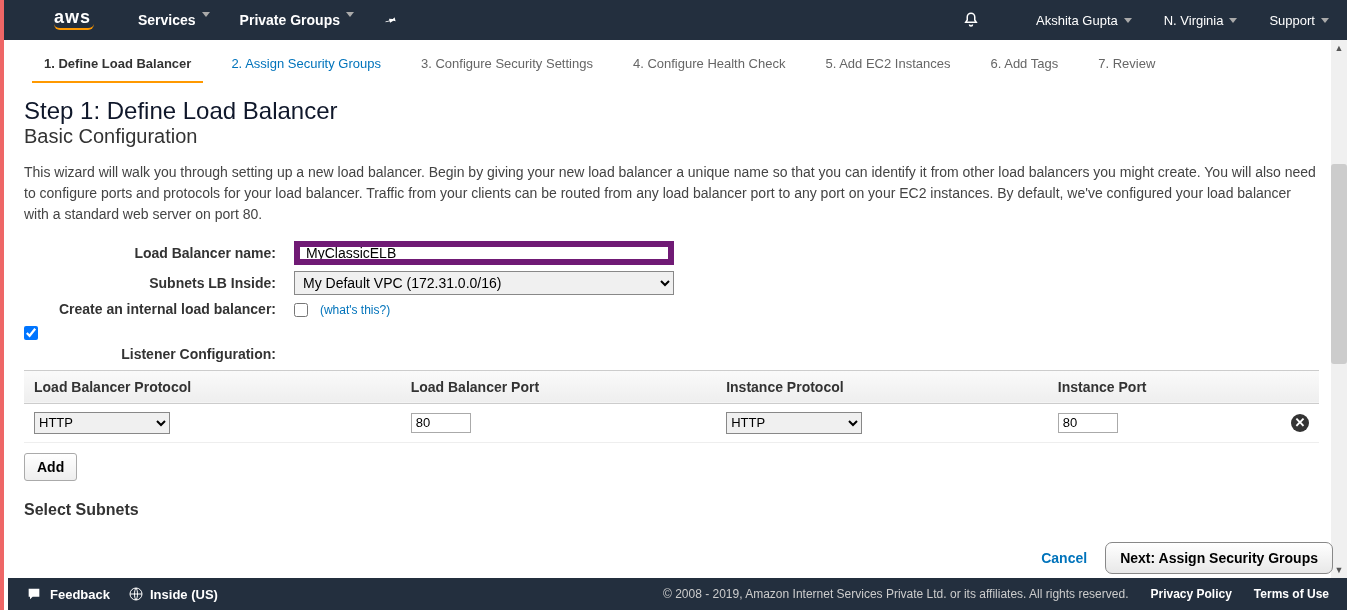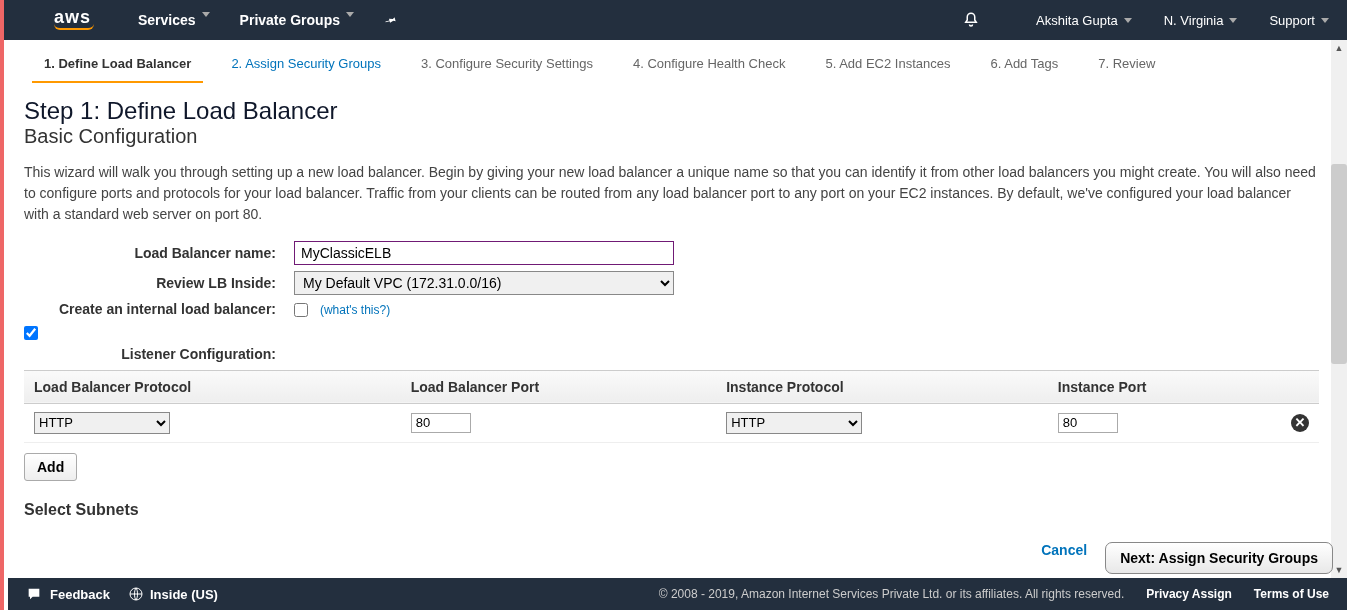--- a/index.html
+++ b/index.html
@@ -16,34 +16,34 @@
   .steps { display:flex; gap:0; padding: 10px 28px 0 28px; border-bottom: none; }
   .step { padding: 6px 12px 10px 12px; color:#666; font-size:13px; cursor:pointer; border-bottom:2px solid transparent; margin-right:16px;}
   .step.active { color:#333; font-weight:700; border-bottom:2px solid #ff9900; }
   .step.next { color:#0073bb; }
   .content { padding: 12px 28px 0 20px; position:relative; height:calc(610px - 40px - 40px - 32px); overflow:hidden; }
   h1 { font-size:24px; font-weight:400; color:#0f172a; margin-top:2px;}
   h2 { font-size:20px; font-weight:400; color:#333; margin-top:0px; }
   .desc { font-size:14px; color:#444; margin: 14px 0 16px 0; line-height:1.5; max-width:1300px;}
   .form-row { display:flex; align-items:center; margin-bottom:6px; }
   .form-label { width:270px; text-align:right; font-weight:700; font-size:14px; padding-right:18px; }
-  .form-field input[type=text] { width:380px; height:24px; border:1px solid #701a75; padding:2px 6px; font-size:14px; }
+  .form-field input[type=text] { width:380px; height:24px; border:6px solid #701a75; padding:2px 6px; font-size:14px; }
   .form-field select { width:380px; height:24px; border:1px solid #888; background:#f0f0f0; font-size:14px; padding:0 4px;}
   .form-field input[type=checkbox] { width:14px; height:14px; margin-right:8px; vertical-align:middle;}
   .whats-this { color:#0073bb; font-size:12px; cursor:pointer; }
   .listener-section { margin-top:8px; }
   .listener-table { width:100%; border-collapse:collapse; margin-top:6px; }
   .listener-table thead th { text-align:left; font-weight:700; font-size:14px; background:linear-gradient(#fafafa,#eee); border-top:1px solid #ccc; border-bottom:1px solid #ccc; padding:8px 10px; }
   .listener-table tbody td { padding:8px 10px; border-bottom:1px solid #eee; vertical-align:middle;}
   .listener-table select { width:136px; height:22px; border:1px solid #888; background:#f0f0f0; font-size:13px;}
   .listener-table input[type=text] { width:60px; height:20px; border:1px solid #aaa; padding:1px 4px; font-size:13px;}
   .remove-circle { width:18px; height:18px; border-radius:50%; background:#333; color:#fff; display:inline-flex; align-items:center; justify-content:center; font-size:13px; font-weight:700; cursor:pointer; float:right;}
   .add-btn { margin-top:10px; padding:5px 12px; border:1px solid #aaa; background:linear-gradient(#fff,#eee); border-radius:3px; font-size:14px; font-weight:700; cursor:pointer; }
   .subnets-h { font-size:16px; font-weight:700; margin-top:20px; }
-  .footer-actions { position:absolute; bottom:36px; right:14px; display:flex; gap:18px; }
+  .footer-actions { position:absolute; bottom:36px; right:14px; display:flex; align-items:center; gap:18px; }
   .cancel-link { color:#0073bb; font-weight:700; cursor:pointer; font-size:14px;}
   .next-btn { padding:7px 14px; border:1px solid #888; background:linear-gradient(#fff,#e8e8e8); border-radius:7px; font-weight:700; font-size:14px; cursor:pointer;}
   .bottombar { position:absolute; bottom:0; left:4px; right:0; height:32px; background:#232f3e; color:#fff; display:flex; align-items:center; padding:0 18px; font-size:13px;}
   .fb-icon { width:16px; height:16px; fill:#fff; margin-right:8px;}
   .globe-icon { width:16px; height:16px; stroke:#fff; stroke-width:1.5; fill:none; margin:0 6px 0 18px;}
   .bottombar .right { margin-left:auto; color:#ccc; font-size:12px;}
   .bottombar .link { color:#fff; margin-left:22px; font-weight:600; cursor:pointer; font-size:12px;}
   .vscroll { position:absolute; right:0; top:124px; width:16px; height:200px; background:#ccc; border-radius:3px;}
   .vscroll-track { position:absolute; right:0; top:40px; width:16px; bottom:32px; background:#f0f0f0;}
   .vscroll-arrow { position:absolute; right:0; width:16px; height:16px; background:#f0f0f0; display:flex; align-items:center; justify-content:center; font-size:9px; color:#555;}
@@ -104,21 +104,21 @@
 <div class="content">
   <h1>Step 1: Define Load Balancer</h1>
   <h2>Basic Configuration</h2>
   <p class="desc">This wizard will walk you through setting up a new load balancer. Begin by giving your new load balancer a unique name so that you can identify it from other load balancers you might create. You will also need to configure ports and protocols for your load balancer. Traffic from your clients can be routed from any load balancer port to any port on your EC2 instances. By default, we've configured your load balancer with a standard web server on port 80.</p>
 
   <div class="form-row">
     <div class="form-label">Load Balancer name:</div>
     <div class="form-field"><input type="text" value="MyClassicELB" style=""></div>
   </div>
   <div class="form-row">
-    <div class="form-label">Review LB Inside:</div>
+    <div class="form-label">Subnets LB Inside:</div>
     <div class="form-field"><select><option>My Default VPC (172.31.0.0/16)</option></select></div>
   </div>
   <div class="form-row">
     <div class="form-label">Create an internal load balancer:</div>
     <div class="form-field">
       <input type="checkbox" style="">
       <span class="whats-this">(what's this?)</span>
     </div>
   </div>
   <div class="form-row">
@@ -167,15 +167,15 @@
   <svg class="fb-icon" viewBox="0 0 24 24">
       <path d="M4 4h16v12H10l-4 4v-4H4z"></path>
     </svg>
   <span style="font-weight:700;cursor:pointer">Feedback</span>
   <svg class="globe-icon" viewBox="0 0 24 24">
       <circle cx="12" cy="12" r="9"></circle>
       <path d="M3 12h18M12 3c3 3 3 15 0 18M12 3c-3 3-3 15 0 18"></path>
     </svg>
   <span style="font-weight:700;cursor:pointer">Inside (US)</span>
   <span class="right">© 2008 - 2019, Amazon Internet Services Private Ltd. or its affiliates. All rights reserved.</span>
-  <span class="link">Privacy Assign</span>
+  <span class="link">Privacy Policy</span>
   <span class="link">Terms of Use</span>
 </div>
 
 </body></html>

